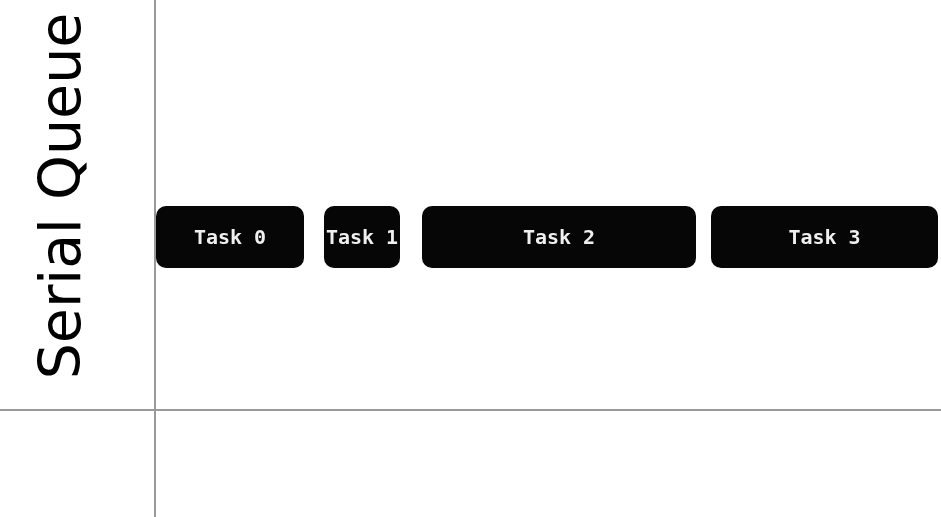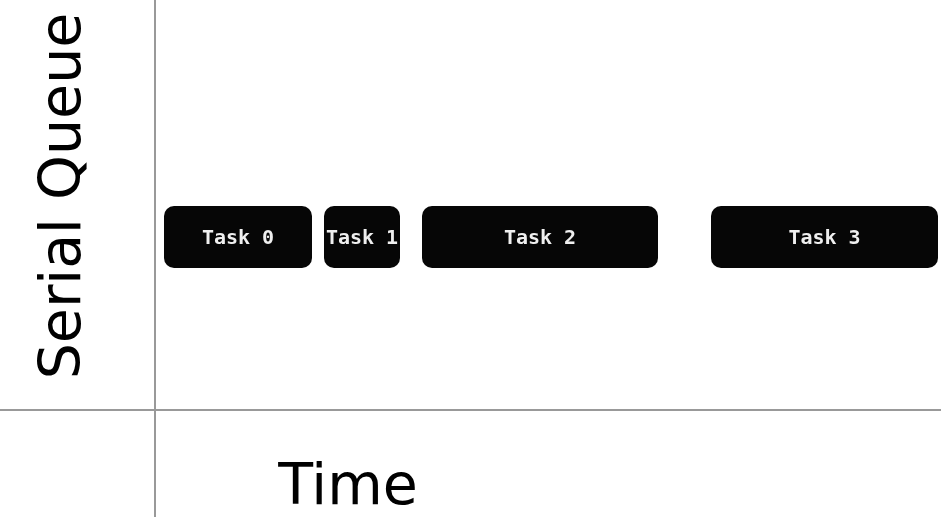--- a/index.html
+++ b/index.html
@@ -70,27 +70,26 @@
   }
 </style>
 </head>
 <body>
 
 <div class="figure">
   <div class="ylabel">Serial Queue</div>
   <div class="vline"></div>
   <div class="hline"></div>
   <div id="task-track">
-      <div class="task-bar" style="left: 164px; width: 148px; background: rgb(6, 6, 6);">
+      <div class="task-bar" style="left: 156px; width: 148px; background: rgb(6, 6, 6);">
         <span style="color: rgb(239, 239, 239);">Task 0</span>
       </div>
       <div class="task-bar" style="left: 324px; width: 76px; background: rgb(6, 6, 6);">
         <span style="color: rgb(239, 239, 239);">Task 1</span>
       </div>
-      <div class="task-bar" style="left: 422px; width: 236px; background: rgb(6, 6, 6);">
+      <div class="task-bar" style="left: 422px; width: 274px; background: rgb(6, 6, 6);">
         <span style="color: rgb(239, 239, 239);">Task 2</span>
       </div>
       <div class="task-bar" style="left: 711px; width: 227px; background: rgb(6, 6, 6);">
         <span style="color: rgb(239, 239, 239);">Task 3</span>
       </div>
     </div>
-  <div class="xlabel">Time</div>
 </div>
 
 </body></html>

